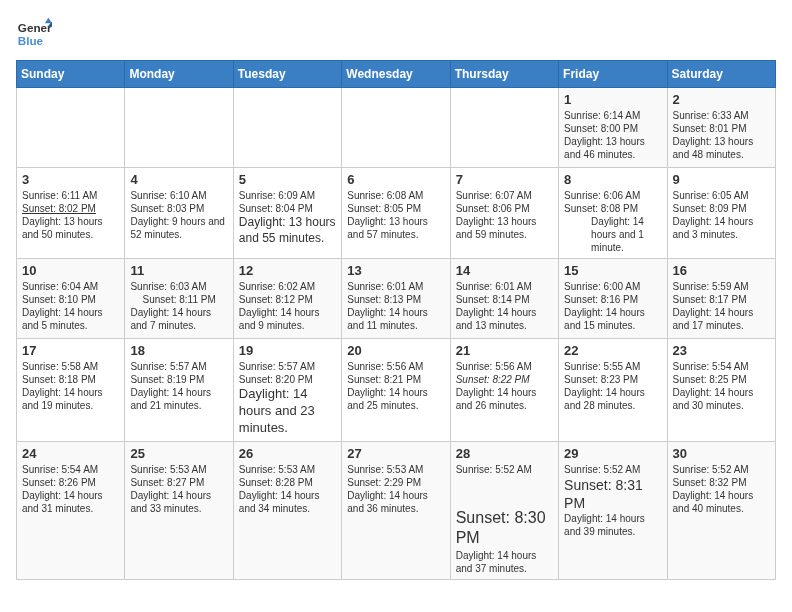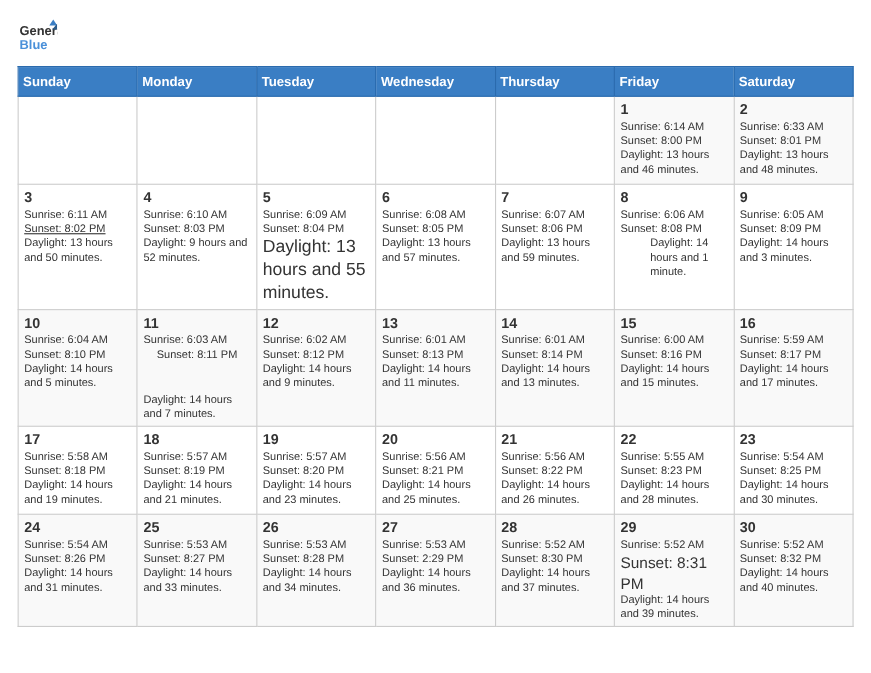--- a/index.html
+++ b/index.html
@@ -137,21 +137,21 @@
         <td>
           <span class="day-number">4</span>
           <div style="font-size: 10px; line-height: 1.3;">Sunrise: 6:10 AM</div>
           <div style="font-size: 10px; line-height: 1.3;">Sunset: 8:03 PM</div>
           <div style="font-size: 10px; line-height: 1.3;">Daylight: 9 hours and 52 minutes.</div>
         </td>
         <td>
           <span class="day-number">5</span>
           <div style="font-size: 10px; line-height: 1.3;">Sunrise: 6:09 AM</div>
           <div style="font-size: 10px; line-height: 1.3;">Sunset: 8:04 PM</div>
-          <div style="font-size: 16px; line-height: 1.3;">Daylight: 13 hours and 55 minutes.</div>
+          <div style="font-size: 12px; line-height: 1.3;">Daylight: 13 hours and 55 minutes.</div>
         </td>
         <td>
           <span class="day-number">6</span>
           <div style="font-size: 10px; line-height: 1.3;">Sunrise: 6:08 AM</div>
           <div style="font-size: 10px; line-height: 1.3;">Sunset: 8:05 PM</div>
           <div style="font-size: 10px; line-height: 1.3;">Daylight: 13 hours and 57 minutes.</div>
         </td>
         <td>
           <span class="day-number">7</span>
           <div style="font-size: 10px; line-height: 1.3;">Sunrise: 6:07 AM</div>
@@ -175,21 +175,21 @@
         <td>
           <span class="day-number">10</span>
           <div style="font-size: 10px; line-height: 1.3;">Sunrise: 6:04 AM</div>
           <div style="font-size: 10px; line-height: 1.3;">Sunset: 8:10 PM</div>
           <div style="font-size: 10px; line-height: 1.3;">Daylight: 14 hours and 5 minutes.</div>
         </td>
         <td>
           <span class="day-number">11</span>
           <div style="font-size: 10px; line-height: 1.3;">Sunrise: 6:03 AM</div>
           <div style="font-size: 10px; line-height: 1.3; text-align: center;">Sunset: 8:11 PM</div>
-          <div style="font-size: 10px; line-height: 1.3; margin-top: 28px;">Daylight: 14 hours and 7 minutes.</div>
+          <div style="font-size: 10px; line-height: 1.3;">Daylight: 14 hours and 7 minutes.</div>
         </td>
         <td>
           <span class="day-number">12</span>
           <div style="font-size: 10px; line-height: 1.3;">Sunrise: 6:02 AM</div>
           <div style="font-size: 10px; line-height: 1.3;">Sunset: 8:12 PM</div>
           <div style="font-size: 10px; line-height: 1.3;">Daylight: 14 hours and 9 minutes.</div>
         </td>
         <td>
           <span class="day-number">13</span>
           <div style="font-size: 10px; line-height: 1.3;">Sunrise: 6:01 AM</div>
@@ -225,32 +225,32 @@
         <td>
           <span class="day-number">18</span>
           <div style="font-size: 10px; line-height: 1.3;">Sunrise: 5:57 AM</div>
           <div style="font-size: 10px; line-height: 1.3;">Sunset: 8:19 PM</div>
           <div style="font-size: 10px; line-height: 1.3;">Daylight: 14 hours and 21 minutes.</div>
         </td>
         <td>
           <span class="day-number">19</span>
           <div style="font-size: 10px; line-height: 1.3;">Sunrise: 5:57 AM</div>
           <div style="font-size: 10px; line-height: 1.3;">Sunset: 8:20 PM</div>
-          <div style="font-size: 10px; line-height: 1.3;">Daylight: 14 hours and 23 minutes.</div>
+          <div style="font-size: 13px; line-height: 1.3;">Daylight: 14 hours and 23 minutes.</div>
         </td>
         <td>
           <span class="day-number">20</span>
           <div style="font-size: 10px; line-height: 1.3;">Sunrise: 5:56 AM</div>
           <div style="font-size: 10px; line-height: 1.3;">Sunset: 8:21 PM</div>
           <div style="font-size: 10px; line-height: 1.3;">Daylight: 14 hours and 25 minutes.</div>
         </td>
         <td>
           <span class="day-number">21</span>
           <div style="font-size: 10px; line-height: 1.3;">Sunrise: 5:56 AM</div>
-          <div style="font-size: 10px; line-height: 1.3;">Sunset: 8:22 PM</div>
+          <div style="font-size: 10px; line-height: 1.3; font-style: italic;">Sunset: 8:22 PM</div>
           <div style="font-size: 10px; line-height: 1.3;">Daylight: 14 hours and 26 minutes.</div>
         </td>
         <td>
           <span class="day-number">22</span>
           <div style="font-size: 10px; line-height: 1.3;">Sunrise: 5:55 AM</div>
           <div style="font-size: 10px; line-height: 1.3;">Sunset: 8:23 PM</div>
           <div style="font-size: 10px; line-height: 1.3;">Daylight: 14 hours and 28 minutes.</div>
         </td>
         <td>
           <span class="day-number">23</span>
@@ -280,21 +280,21 @@
         </td>
         <td>
           <span class="day-number">27</span>
           <div style="font-size: 10px; line-height: 1.3;">Sunrise: 5:53 AM</div>
           <div style="font-size: 10px; line-height: 1.3;">Sunset: 2:29 PM</div>
           <div style="font-size: 10px; line-height: 1.3;">Daylight: 14 hours and 36 minutes.</div>
         </td>
         <td>
           <span class="day-number">28</span>
           <div style="font-size: 10px; line-height: 1.3;">Sunrise: 5:52 AM</div>
-          <div style="font-size: 10px; line-height: 1.3;">Sunset: 8:30 PM</div>
+          <div style="font-size: 16px; line-height: 1.3; margin-top: 32px;">Sunset: 8:30 PM</div>
           <div style="font-size: 10px; line-height: 1.3;">Daylight: 14 hours and 37 minutes.</div>
         </td>
         <td>
           <span class="day-number">29</span>
           <div style="font-size: 10px; line-height: 1.3;">Sunrise: 5:52 AM</div>
           <div style="font-size: 14px; line-height: 1.3;">Sunset: 8:31 PM</div>
           <div style="font-size: 10px; line-height: 1.3;">Daylight: 14 hours and 39 minutes.</div>
         </td>
         <td>
           <span class="day-number">30</span>

